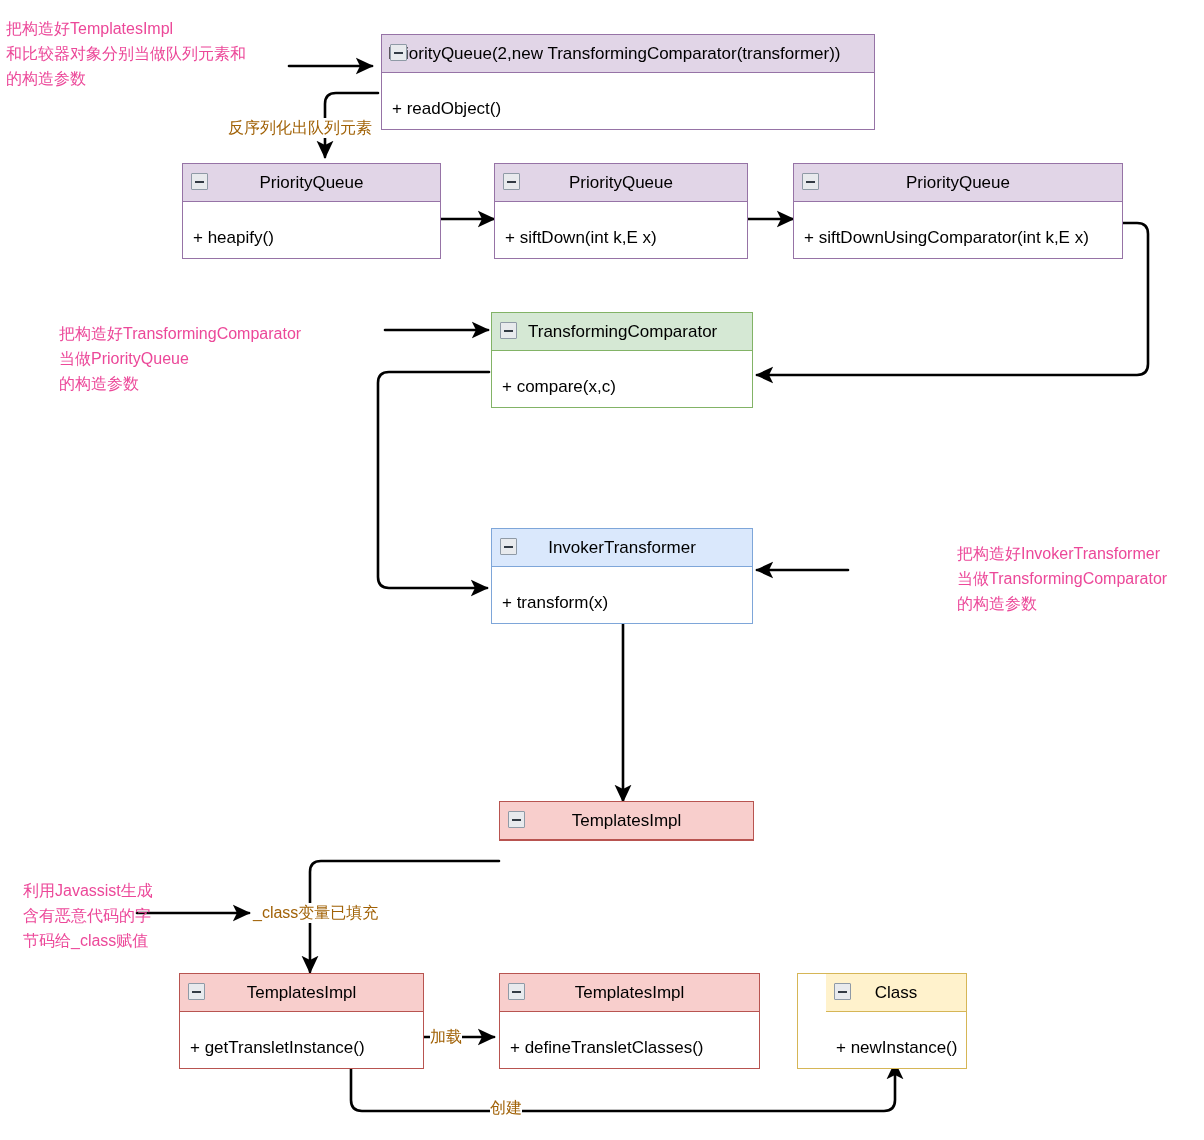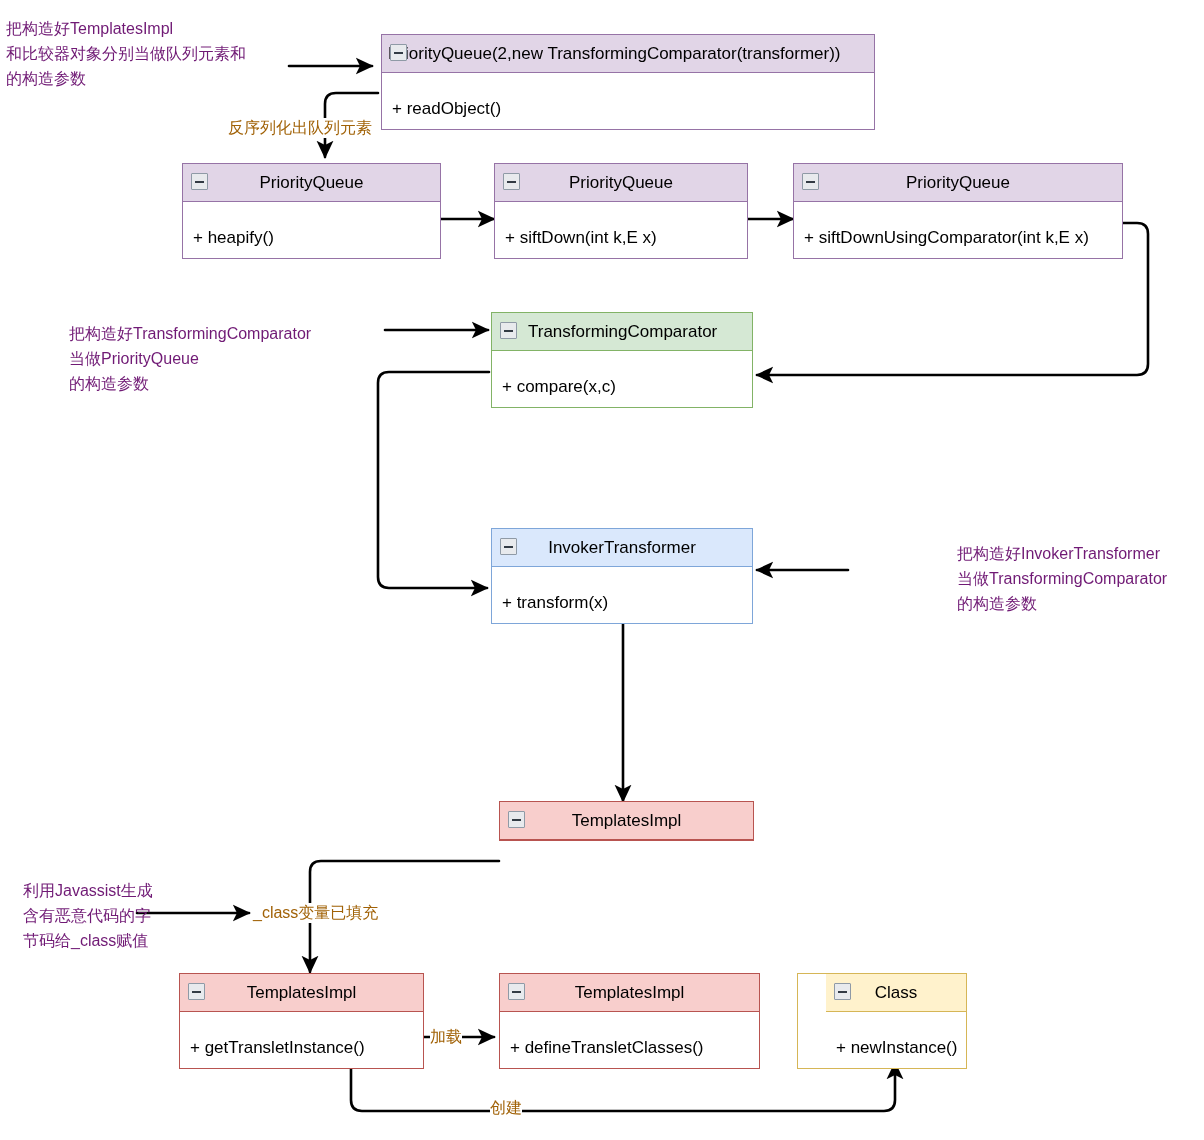--- a/index.html
+++ b/index.html
@@ -99,21 +99,21 @@
   .red    .hdr { background: #f8cecc; border-bottom-color: #b85450; }
   .yellow { border-color: #d6b656; }
   .yellow .hdr { background: #fff2cc; border-bottom-color: #d6b656; }
 
   
   .note {
     position: absolute;
     font-size: 16px;
     line-height: 25px;
     white-space: pre-line;
-    color: #701a75;
+    color: #ec4899;
   }
   .elabel {
     position: absolute;
     font-size: 16px;
     line-height: 20px;
     white-space: nowrap;
     background: #ffffff;
     color: #a16207;
   }
 </style>
@@ -159,21 +159,21 @@
 
       <path d="M 351 1063 L 351 1100 Q 351 1111 362 1111 L 884 1111
                Q 895 1111 895 1100 L 895 1063"></path>
     </g>
   </svg>
 
   <div class="note" style="left:6px; top:16px; width:330px;">把构造好TemplatesImpl
 和比较器对象分别当做队列元素和
 的构造参数</div>
 
-  <div class="note" style="left:69px; top:321px; width:330px;">把构造好TransformingComparator
+  <div class="note" style="left:59px; top:321px; width:330px;">把构造好TransformingComparator
 当做PriorityQueue
 的构造参数</div>
 
   <div class="note" style="left:957px; top:541px; width:250px;">把构造好InvokerTransformer
 当做TransformingComparator
 的构造参数</div>
 
   <div class="note" style="left:23px; top:878px; width:200px;">利用Javassist生成
 含有恶意代码的字
 节码给_class赋值</div>

